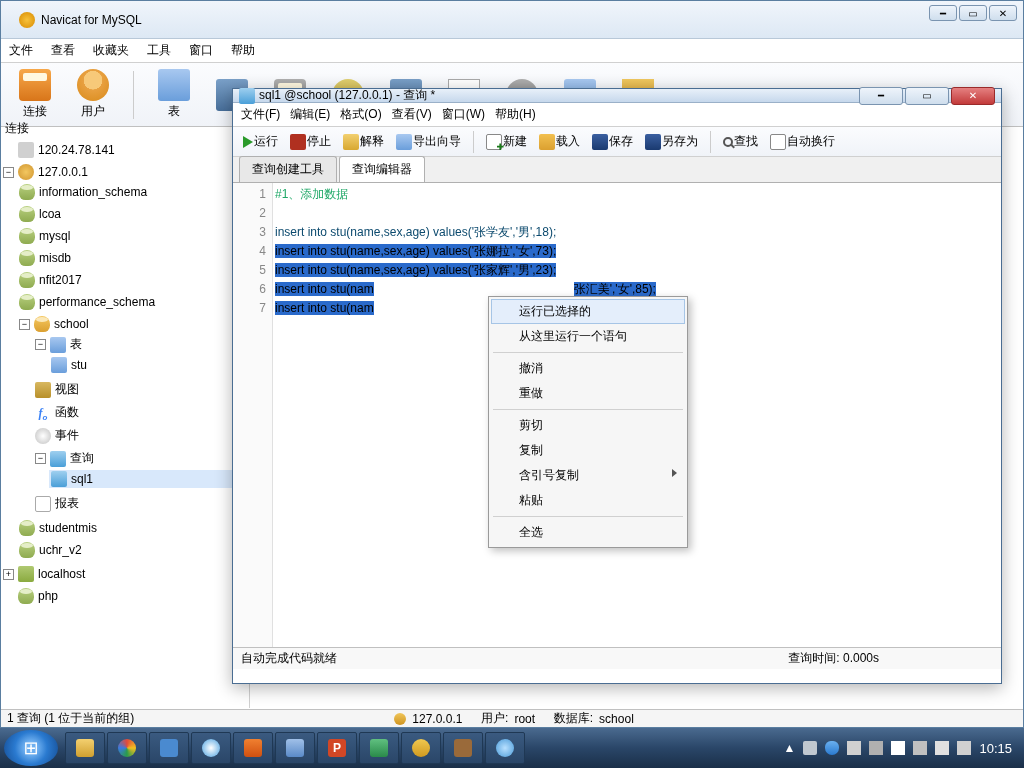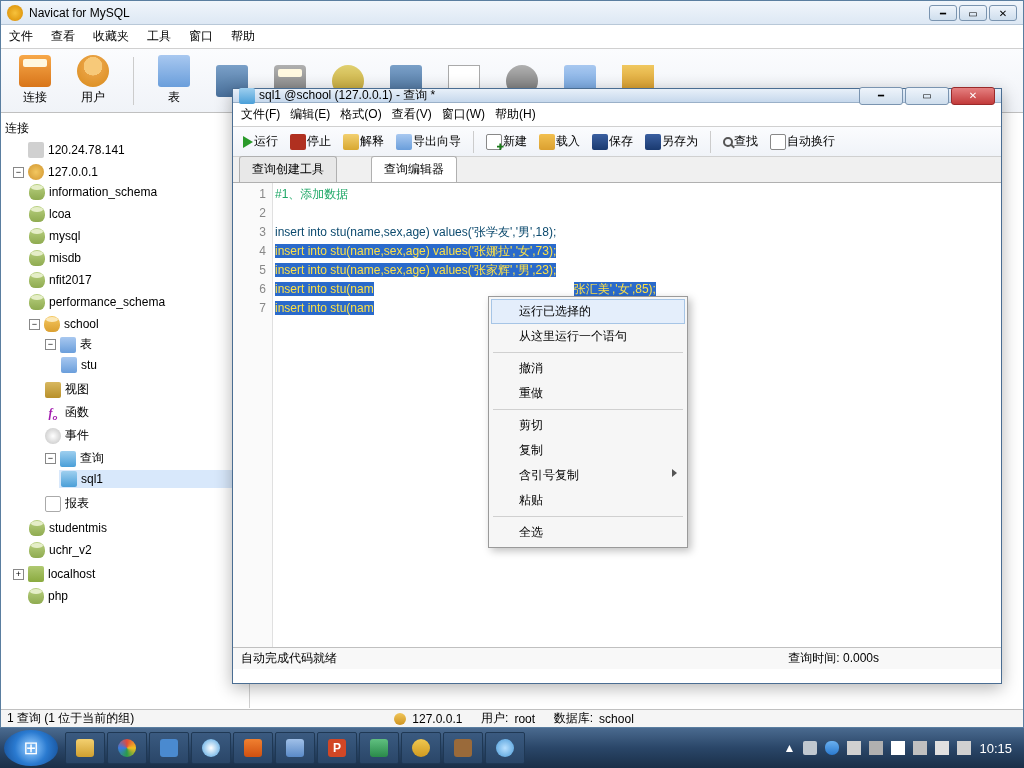--- a/index.html
+++ b/index.html
@@ -1,20 +1,20 @@
 <!DOCTYPE html>
 <html><head>
 <meta charset="utf-8">
 <style>
 * { box-sizing: border-box; margin: 0; padding: 0; font-family: "Microsoft YaHei", Tahoma, sans-serif; font-size: 12px; }
 body { width: 1024px; height: 768px; overflow: hidden; background: #fff; position: relative; }
 
 
 .main-window { position: absolute; left: 0; top: 0; right: 0; bottom: 40px; background: #fff; border: 1px solid #5a7ea0; }
-.titlebar { height: 24px; background: linear-gradient(#f0f5fb, #dde8f4); display: flex; align-items: center; padding: 0 6px; border-bottom: 1px solid #b8c8d8; }
+.titlebar { height: 38px; background: linear-gradient(#f0f5fb, #dde8f4); display: flex; align-items: center; padding: 0 18px; border-bottom: 1px solid #b8c8d8; }
 .titlebar .app-icon { width: 16px; height: 16px; background: radial-gradient(circle,#f7c23c,#d88a00); border-radius: 50%; margin-right: 6px; }
 .titlebar .title { flex: 1; }
 .win-btns { display: flex; gap: 2px; }
 .win-btn { width: 28px; height: 16px; border: 1px solid #7a94b0; background: linear-gradient(#eef4fb,#cfdeed); border-radius: 3px; display:flex;align-items:center;justify-content:center; font-size:10px; }
 
 
 .main-menu { height: 24px; display: flex; align-items: center; padding: 0 8px; gap: 18px; border-bottom: 1px solid #d0d0d0; }
 .main-menu span { cursor: default; }
 
 
@@ -24,36 +24,36 @@
 .sep-v { width:1px; height:48px; background:#ccc; margin:0 8px; }
 
 .ic-db { background: linear-gradient(#f7a84a,#d8751a); border-radius:4px; position:relative; }
 .ic-db::after{content:"";position:absolute;left:4px;top:4px;width:24px;height:8px;background:#fff8e0;border-radius:2px;}
 .ic-user{background:radial-gradient(circle at 50% 35%,#f7c979 35%,#e8a040 36%,#d88a1a);border-radius:50%;}
 .ic-table{background:linear-gradient(#a8c8f0,#6a9edb);border-radius:3px;}
 .ic-table.dk{background:linear-gradient(#7aa0c8,#486f9a);}
 
 
 .side-label { position:absolute; left:4px; top:119px; font-weight:normal; }
-.sidebar { position:absolute; left:0px; top:136px; width:249px; bottom:19px; border-right:1px solid #d0d0d0; overflow:auto; padding:2px 10px; background:#fff; }
+.sidebar { position:absolute; left:0px; top:136px; width:249px; bottom:19px; border-right:1px solid #d0d0d0; overflow:auto; padding:2px 0; background:#fff; }
 .tree ul { list-style:none; padding-left:16px; }
 .tree li { padding:2px 0; white-space:nowrap; }
 .node { display:flex; align-items:center; gap:4px; padding:1px 2px; }
 .node.sel { background:#d8e8fb; }
 .tw { width:11px; height:11px; display:inline-block; border:1px solid #888; font-size:9px; line-height:9px; text-align:center; background:#fff; }
 .tw.blank{border:none;}
 .ic { width:16px; height:16px; display:inline-block; border-radius:2px; }
 .ic-srv{background:linear-gradient(#b0c972,#8aaa3f);} 
 .ic-srv.off{background:#d0d0d0;}
 .ic-dbn{background:linear-gradient(#b8d080,#8fab50);border-radius:50% 50% 40% 40%;position:relative;}
 .ic-dbn::before{content:"";position:absolute;top:1px;left:2px;width:12px;height:5px;background:#e5eec8;border-radius:50%;}
 .ic-dbn.gold{background:linear-gradient(#f5c860,#dba030);}
 .ic-dbn.gold::before{background:#fbe8b8;}
 .ic-tb{background:linear-gradient(#a8c8f0,#6a9edb);}
-.ic-fo{color:#a21caf;font-style:italic;font-weight:bold;font-family:serif;text-align:center;line-height:16px;}
+.ic-fo{color:#3b82f6;font-style:italic;font-weight:bold;font-family:serif;text-align:center;line-height:16px;}
 .ic-sq{background:linear-gradient(#9ecfef,#4a9fd8);}
 .ic-doc{background:#fff;border:1px solid #aaa;}
 .node .lbl { }
 
 
 .main-status { position:absolute; left:0; bottom:0; right:0; height:18px; border-top:1px solid #c0c0c0; display:flex; align-items:center; padding:0 6px; font-size:11px; background:#f5f5f5; }
 .main-status .mid { margin-left:260px; display:flex; align-items:center; gap:6px; }
 .cyl{width:12px;height:12px;background:linear-gradient(#f0c65a,#cf9420);border-radius:50%;}
 
 
@@ -77,32 +77,32 @@
 .t-new::after{content:"✚";position:absolute;right:-3px;bottom:-3px;color:#1a7a1a;font-size:9px;}
 .t-load{background:linear-gradient(#f2c050,#dba030);}
 .t-save{background:linear-gradient(#3a5fa0,#1a3a70);}
 .t-save2{background:linear-gradient(#3a5fa0,#1a3a70);position:relative;}
 .t-find{border:2px solid #555;border-radius:50%;width:10px;height:10px;background:transparent;position:relative;}
 .t-find::after{content:"";position:absolute;width:5px;height:2px;background:#555;transform:rotate(45deg);right:-4px;bottom:-2px;}
 .t-wrap{background:#fff;border:1px solid #888;}
 .vsep{width:1px;height:22px;background:#ccc;margin:0 4px;}
 
 
-.child-tabs { height:26px; display:flex; align-items:flex-end; padding:0 6px; border-bottom:1px solid #b0b0b0; background:#f0f0f0;gap:32px; }
+.child-tabs { height:26px; display:flex; align-items:flex-end; padding:0 6px; border-bottom:1px solid #b0b0b0; background:#f0f0f0; }
 .ctab { padding:4px 12px; border:1px solid #b0b0b0; border-bottom:none; background:#e8e8e8; margin-right:2px; border-radius:3px 3px 0 0; }
 .ctab.active { background:#fff; }
 
 
 .editor { display:flex; height:464px; background:#fff; font-family:"Courier New",monospace; font-size:16px; }
 .gutter { width:40px; text-align:right; padding:2px 6px 0 0; color:#888; background:#fafafa; border-right:1px solid #e0e0e0; line-height:19px; }
 .code { flex:1; padding:2px 2px; line-height:19px; position:relative; }
 .code .line { white-space:pre; }
 .cm { color:#1fa867; }
 .plain { color:#0c4a6e; }
-.selbg { background:#2a6acb; color:#fde047; }
+.selbg { background:#2a6acb; color:#000000; }
 
 
 .ctx-menu { position:absolute; left:488px; top:296px; width:200px; background:#f6f6f6; border:1px solid #9a9a9a; box-shadow:3px 3px 8px rgba(0,0,0,.25); z-index:50; padding:2px; }
 .ctx-item { padding:4px 24px 4px 28px; position:relative; }
 .ctx-item.hover { background:#e4eefb; border:1px solid #a6c5e6; padding:3px 23px 3px 27px; }
 .ctx-sep { height:1px; background:#d0d0d0; margin:3px 2px; }
 .ctx-arrow{position:absolute;right:8px;top:6px;width:0;height:0;border-left:5px solid #555;border-top:4px solid transparent;border-bottom:4px solid transparent;}
 
 
 .child-status { height:22px; border-top:1px solid #c0c0c0; display:flex; align-items:center; padding:0 8px; font-size:11px; background:#f8f8f8; }

